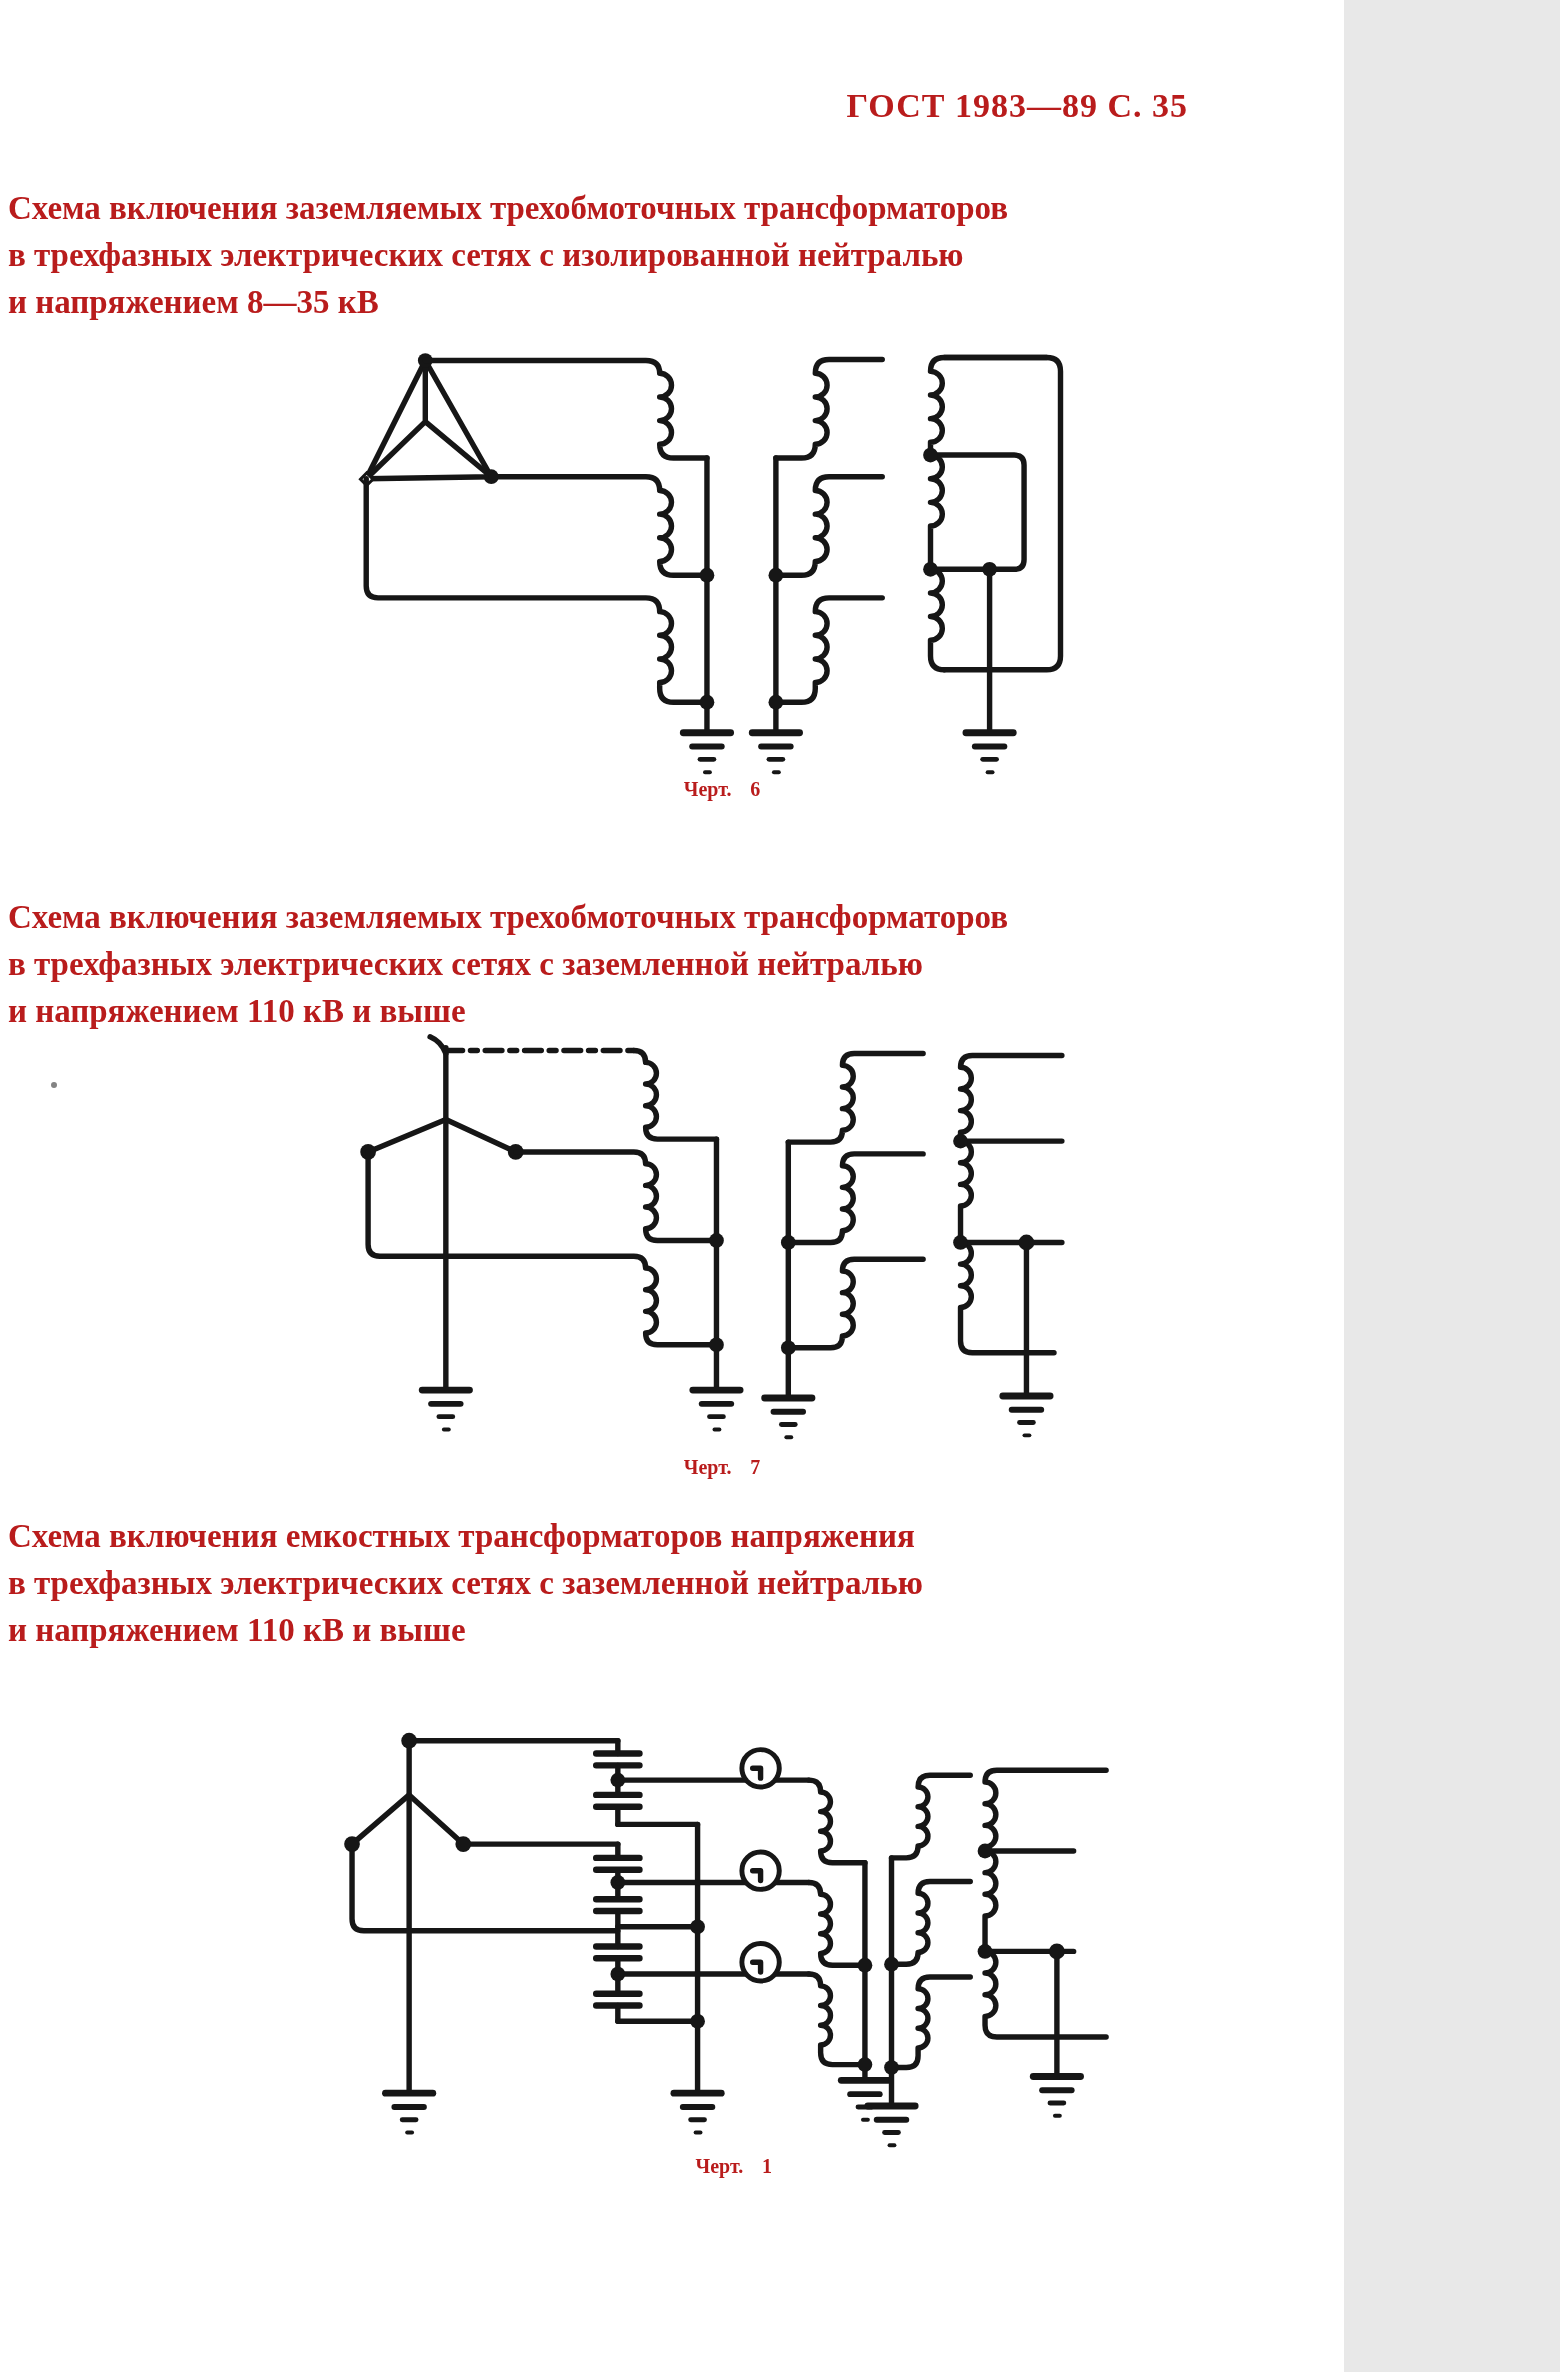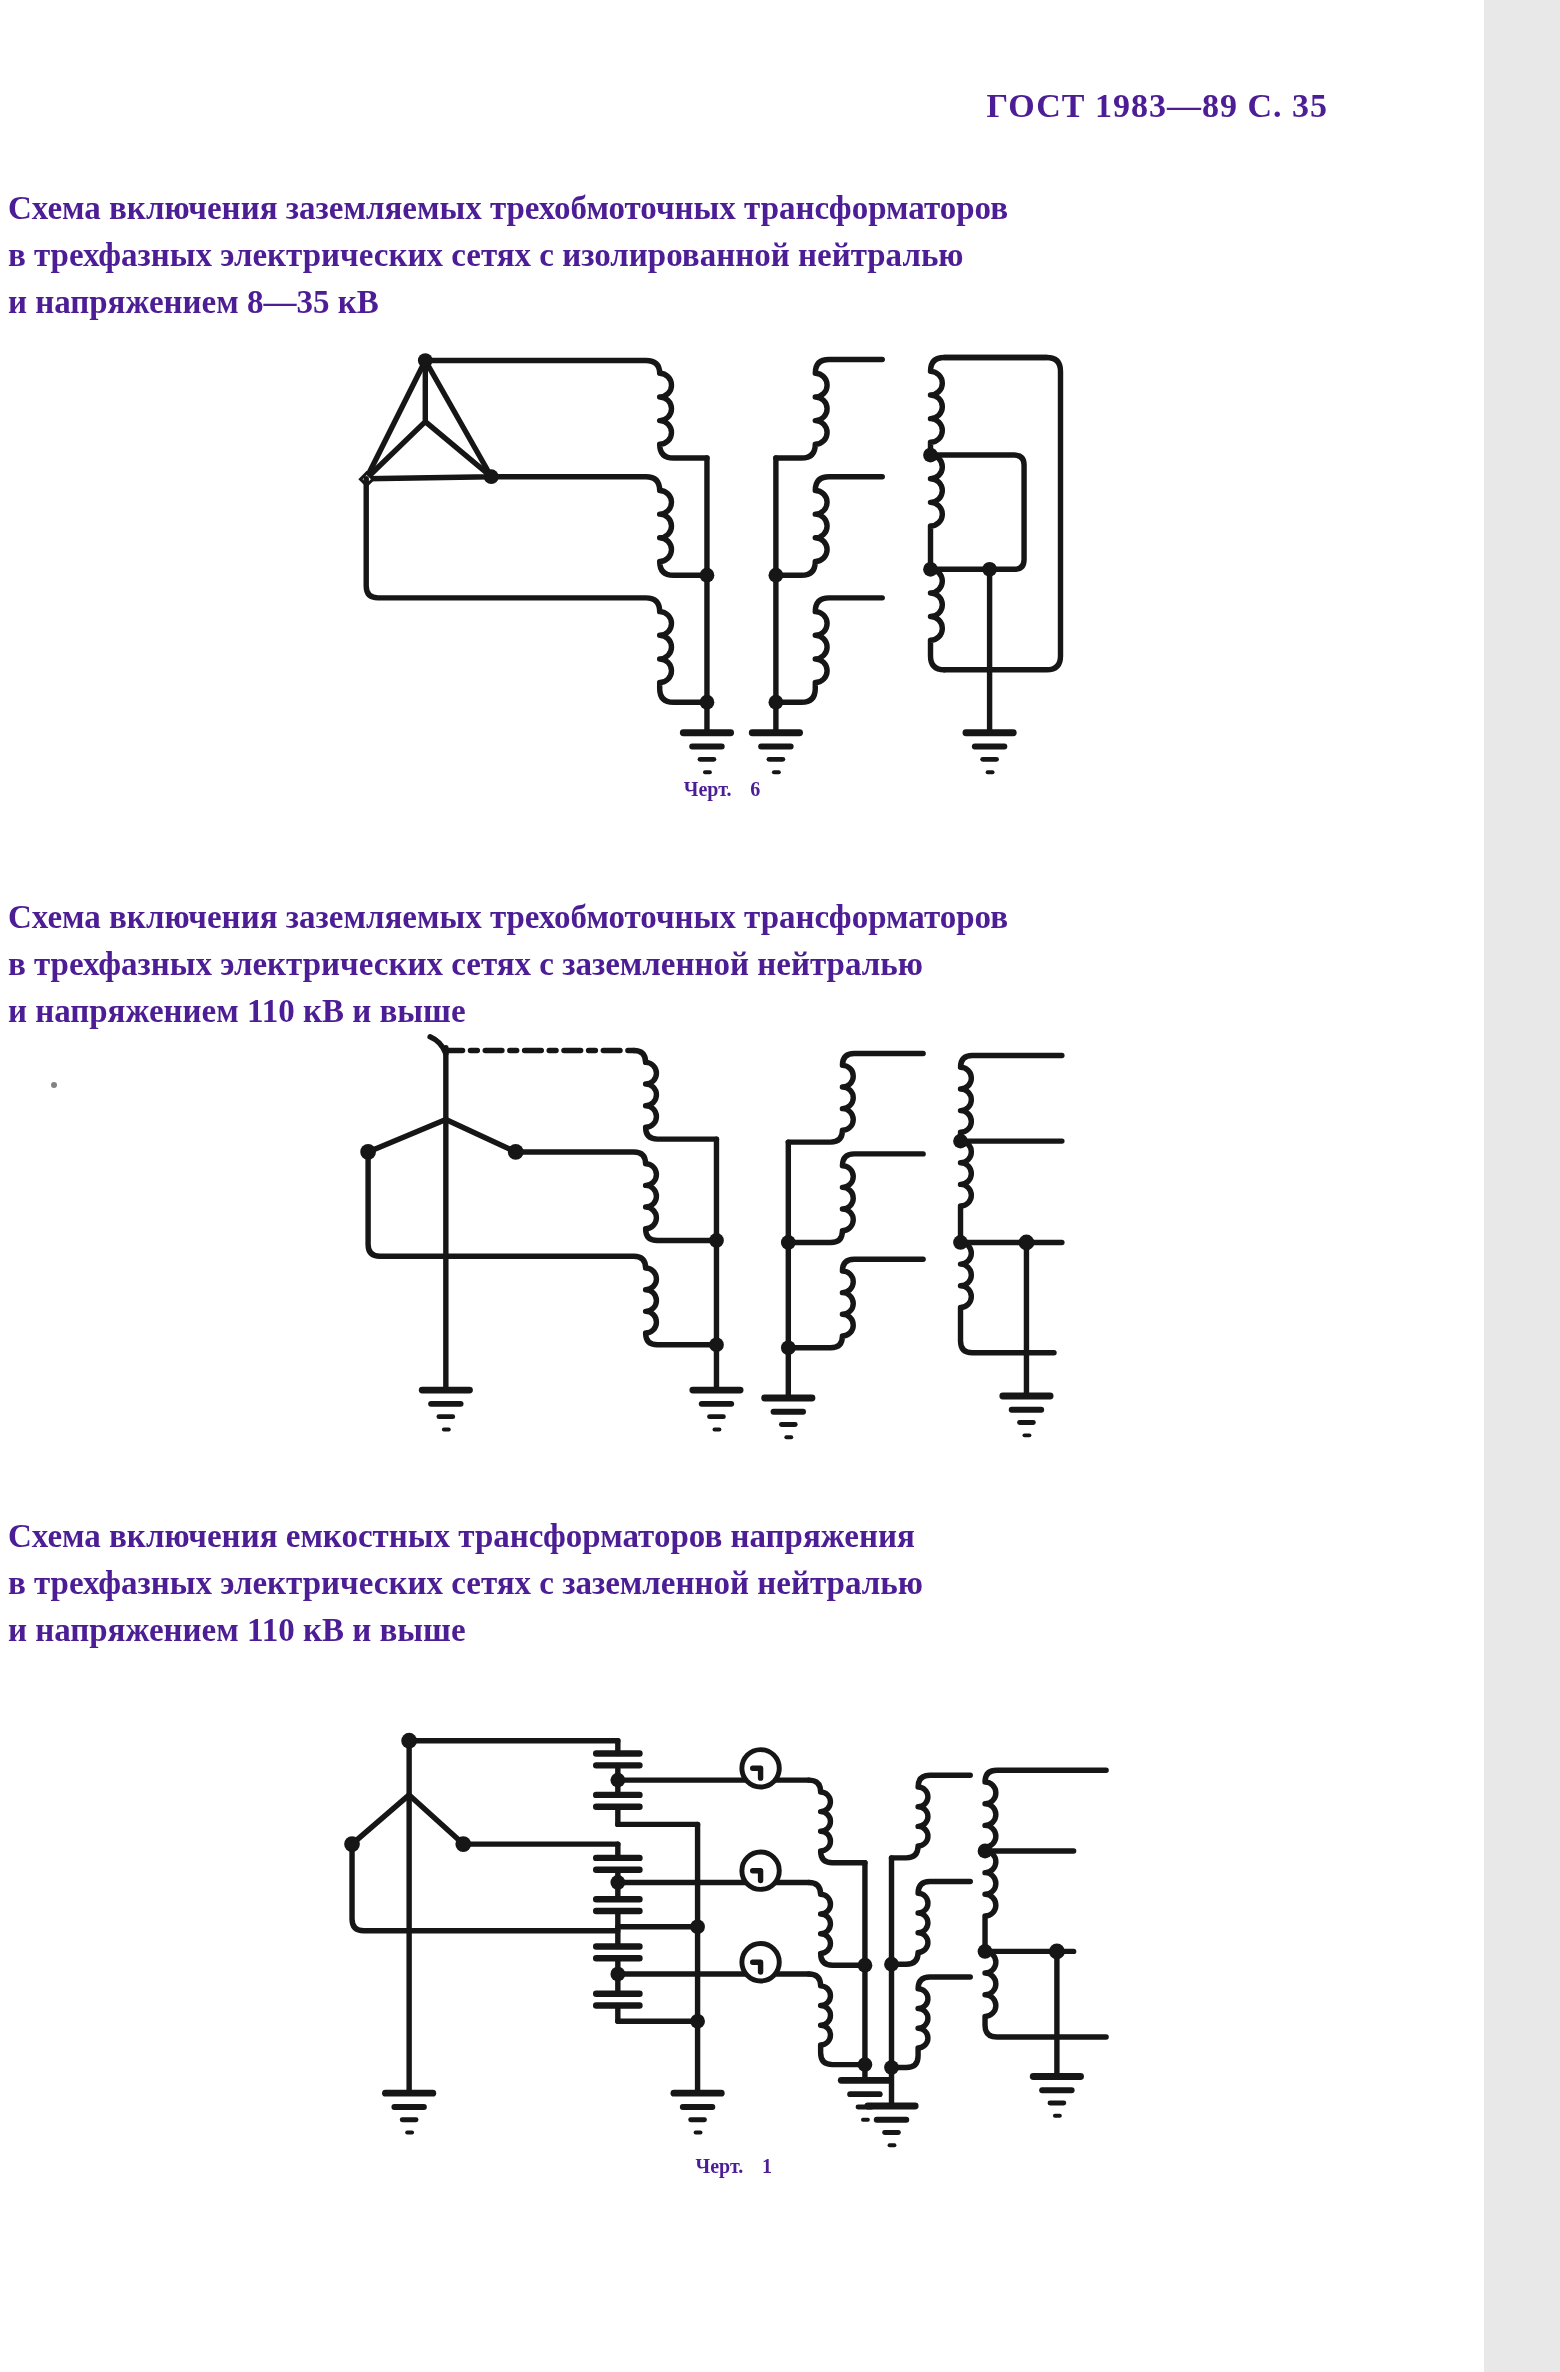--- a/index.html
+++ b/index.html
@@ -1,22 +1,23 @@
 <!DOCTYPE html>
 <html><head>
 <meta charset="utf-8">
 <style>
   html,body{margin:0;padding:0;background:#e8e8e8;}
   .page{
     position:relative;
-    width:1484px;height:2372px;
+    width:1328px;height:2372px;
     background:#ffffff;
     font-family:"Liberation Serif","DejaVu Serif",serif;
-    color:#4c1d95;
+    color:#b91c1c;
     overflow:hidden;
+    padding-left:16px;
   }
   .hdr{
     position:absolute;top:87px;right:156px;
     font-size:34px;font-weight:700;letter-spacing:1px;
     white-space:nowrap;
   }
   .ftitle{
     position:absolute;left:7.9px;width:1446px;
     text-align:left;
     font-size:33px;line-height:47px;font-weight:700;
@@ -153,20 +154,21 @@
       <path class="w" d="M975,1159 H1078"></path>
       <path class="w" d="M975,1262 H1078"></path>
       <path class="w" d="M1042,1262 V1418"></path>
       <circle class="d" cx="975" cy="1159" r="7.5"></circle>
       <circle class="d" cx="975" cy="1262" r="7.5"></circle>
       <circle class="d" cx="1042" cy="1262" r="8"></circle>
       <use href="#gnd" x="1042" y="1418"></use>
     </g>
   </svg>
 
+  <div class="fcap c7">Черт. 7</div>
 
   <div class="ftitle t3">
     <div>Схема включения емкостных трансформаторов напряжения</div>
     <div>в трехфазных электрических сетях с заземленной нейтралью</div>
     <div>и напряжением 110 кВ и выше</div>
   </div>
 
   <svg class="fig f8" width="798" height="443" viewBox="340 1750 810 450">
     <g>
       <path class="w" d="M415,1767 H627"></path>

